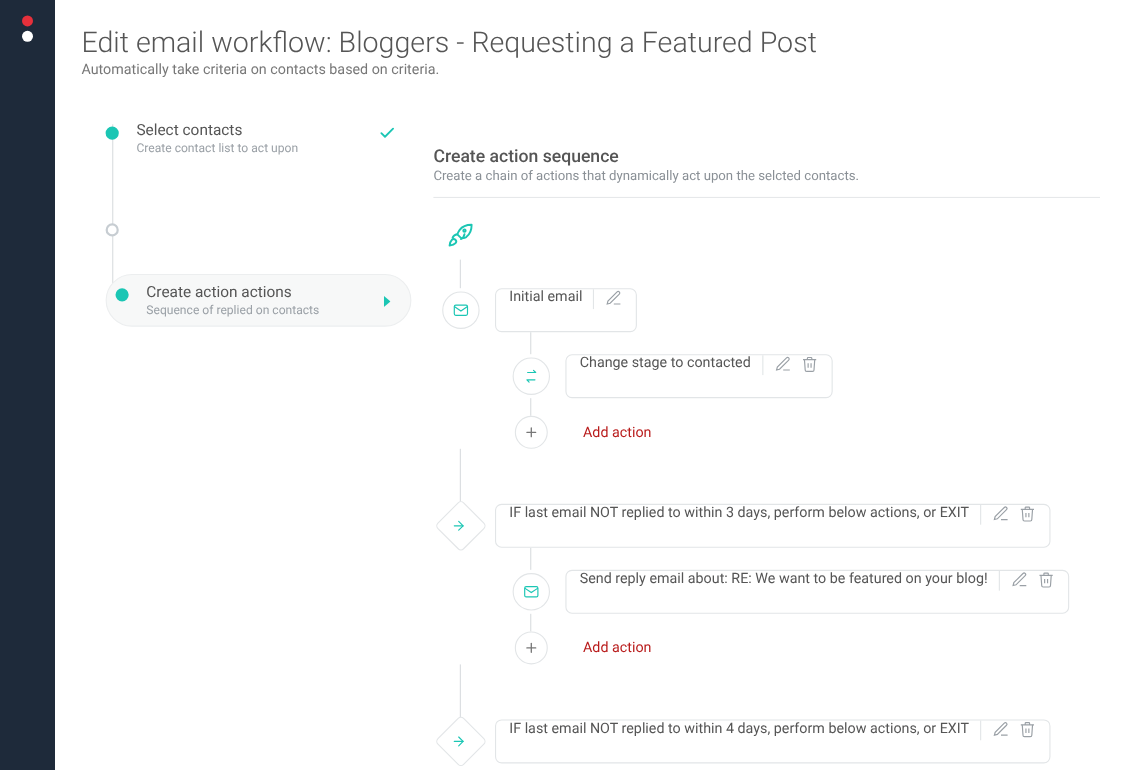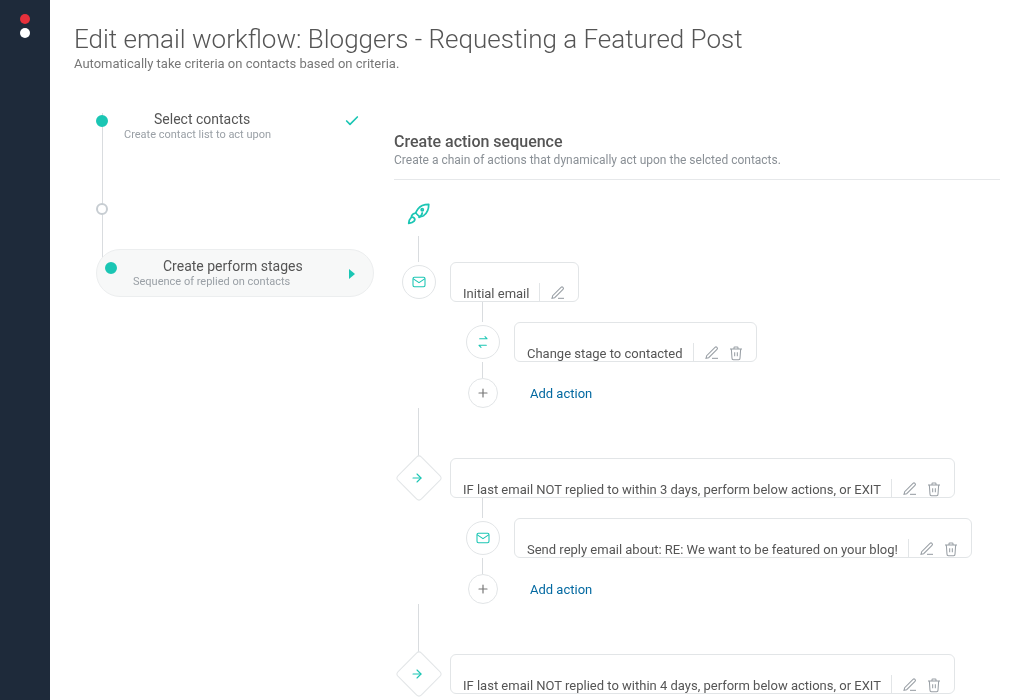--- a/index.html
+++ b/index.html
@@ -14,52 +14,52 @@
 .content { display: flex; margin-top: 32px; }
 .steps { width: 300px; flex: 0 0 300px; position: relative; padding-left: 22px; }
 .step-line { position: absolute; left: 28px; top: 10px; width: 1px; height: 160px; background: #d9dcdf; }
 .step { position: relative; display: flex; align-items: flex-start; margin-bottom: 42px; padding: 8px 10px 8px 0; border-radius: 28px; }
 .step.active { background: #f7f8f8; border: 1px solid #eceeef; padding-left: 0; }
 .step .marker { width: 12px; height: 12px; border-radius: 50%; border: 2px solid #1bc6b4; background: #1bc6b4; position: absolute; left: 0; top: 12px; }
 .step .marker.hollow { background: #fff; border-color: #c7cdd2; }
 .step.active .marker { left: 8px; }
 .step .labels { margin-left: 28px; }
 .step.active .labels { margin-left: 36px; }
-.step .lbl-title { font-size: 14px; color: #555; margin-left: 30px; }
+.step .lbl-title { font-size: 14px; color: #555; }
 .step .lbl-sub { font-size: 11px; color: #9aa0a6; margin-top: 1px; }
 .step .check { position: absolute; right: 14px; top: 10px; color: #1bc6b4; }
 .step .caret { position: absolute; right: 18px; top: 14px; }
 .caret svg { width: 6px; height: 10px; }
 .check svg { width: 16px; height: 16px; }
 
 .seq { flex: 1; margin-left: 20px; }
 .seq-title { font-size: 16px; color: #555; font-weight: 500; margin-top: 29px; }
 .seq-sub { font-size: 12px; color: #8a9096; margin-top: 2px; }
 .seq-rule { border: none; border-top: 1px solid #e6e8ea; margin: 12px 0 20px 0; }
 
 .flow { position: relative; }
 .rocket-wrap { margin-left: 12px; margin-bottom: 6px; }
 .rocket-wrap svg { width: 26px; height: 26px; stroke: #1bc6b4; }
 .vline { width: 1px; background: #d9dcdf; margin-left: 24px; }
 .vline.tall { height: 26px; }
 .vline.med { height: 20px; }
 .vline.short { height: 16px; }
 
 .node { display: flex; align-items: center; gap: 14px; }
-.node .body { display: flex; align-items: flex-end; height: 40px; border: 1px solid #e2e5e7; border-radius: 6px; padding: 0 12px; background: #fff; }
+.node .body { display: flex; align-items: flex-start; height: 40px; border: 1px solid #e2e5e7; border-radius: 6px; padding: 0 12px; background: #fff; }
 .node .badge-circ { width: 34px; height: 34px; border-radius: 50%; border: 1px solid #e2e5e7; background: #fff; display: flex; align-items: center; justify-content: center; flex: 0 0 34px; margin-left: 8px; }
 .node .badge-diamond { width: 34px; height: 34px; border: 1px solid #e2e5e7; background: #fff; display: flex; align-items: center; justify-content: center; flex: 0 0 34px; transform: rotate(45deg); margin-left: 8px; border-radius: 4px; }
 .node .badge-diamond > * { transform: rotate(-45deg); }
 .node .lbl { font-size: 13px; color: #555; }
 .node .divider { width: 1px; height: 18px; background: #e2e5e7; margin: 0 10px; }
 .node .icon-btn { color: #9aa0a6; display: flex; align-items: center; cursor: pointer; }
 .node .icon-btn + .icon-btn { margin-left: 8px; }
 .node.indent { margin-left: 64px; }
 .node .plus { width: 30px; height: 30px; border-radius: 50%; border: 1px solid #e2e5e7; background: #fff; display: flex; align-items: center; justify-content: center; color: #777; margin-left: 10px; }
-.node .add-lbl { font-size: 13px; color: #0369a1; margin-left: 18px; }
+.node .add-lbl { font-size: 13px; color: #b91c1c; margin-left: 18px; }
 .icn { width: 16px; height: 16px; }
 .icn-teal { stroke: #1bc6b4; }
 .icn-grey { stroke: #9aa0a6; }
 .vline.indent { margin-left: 88px; }
 </style>
 </head>
 <body>
 
 <div class="app">
   <div class="navrail">
@@ -88,21 +88,21 @@
           </div>
         </div>
 
         <div class="step">
           <div class="marker hollow"></div>
         </div>
 
         <div class="step active">
           <div class="marker"></div>
           <div class="labels">
-            <div class="lbl-title">Create perform stages</div>
+            <div class="lbl-title">Create action actions</div>
             <div class="lbl-sub">Sequence of replied on contacts</div>
           </div>
           <div class="caret">
             <svg viewBox="0 0 6 10" fill="#1bc6b4">
                 <path d="M0 0 L6 5 L0 10 Z"></path>
               </svg>
           </div>
         </div>
       </div>
 

